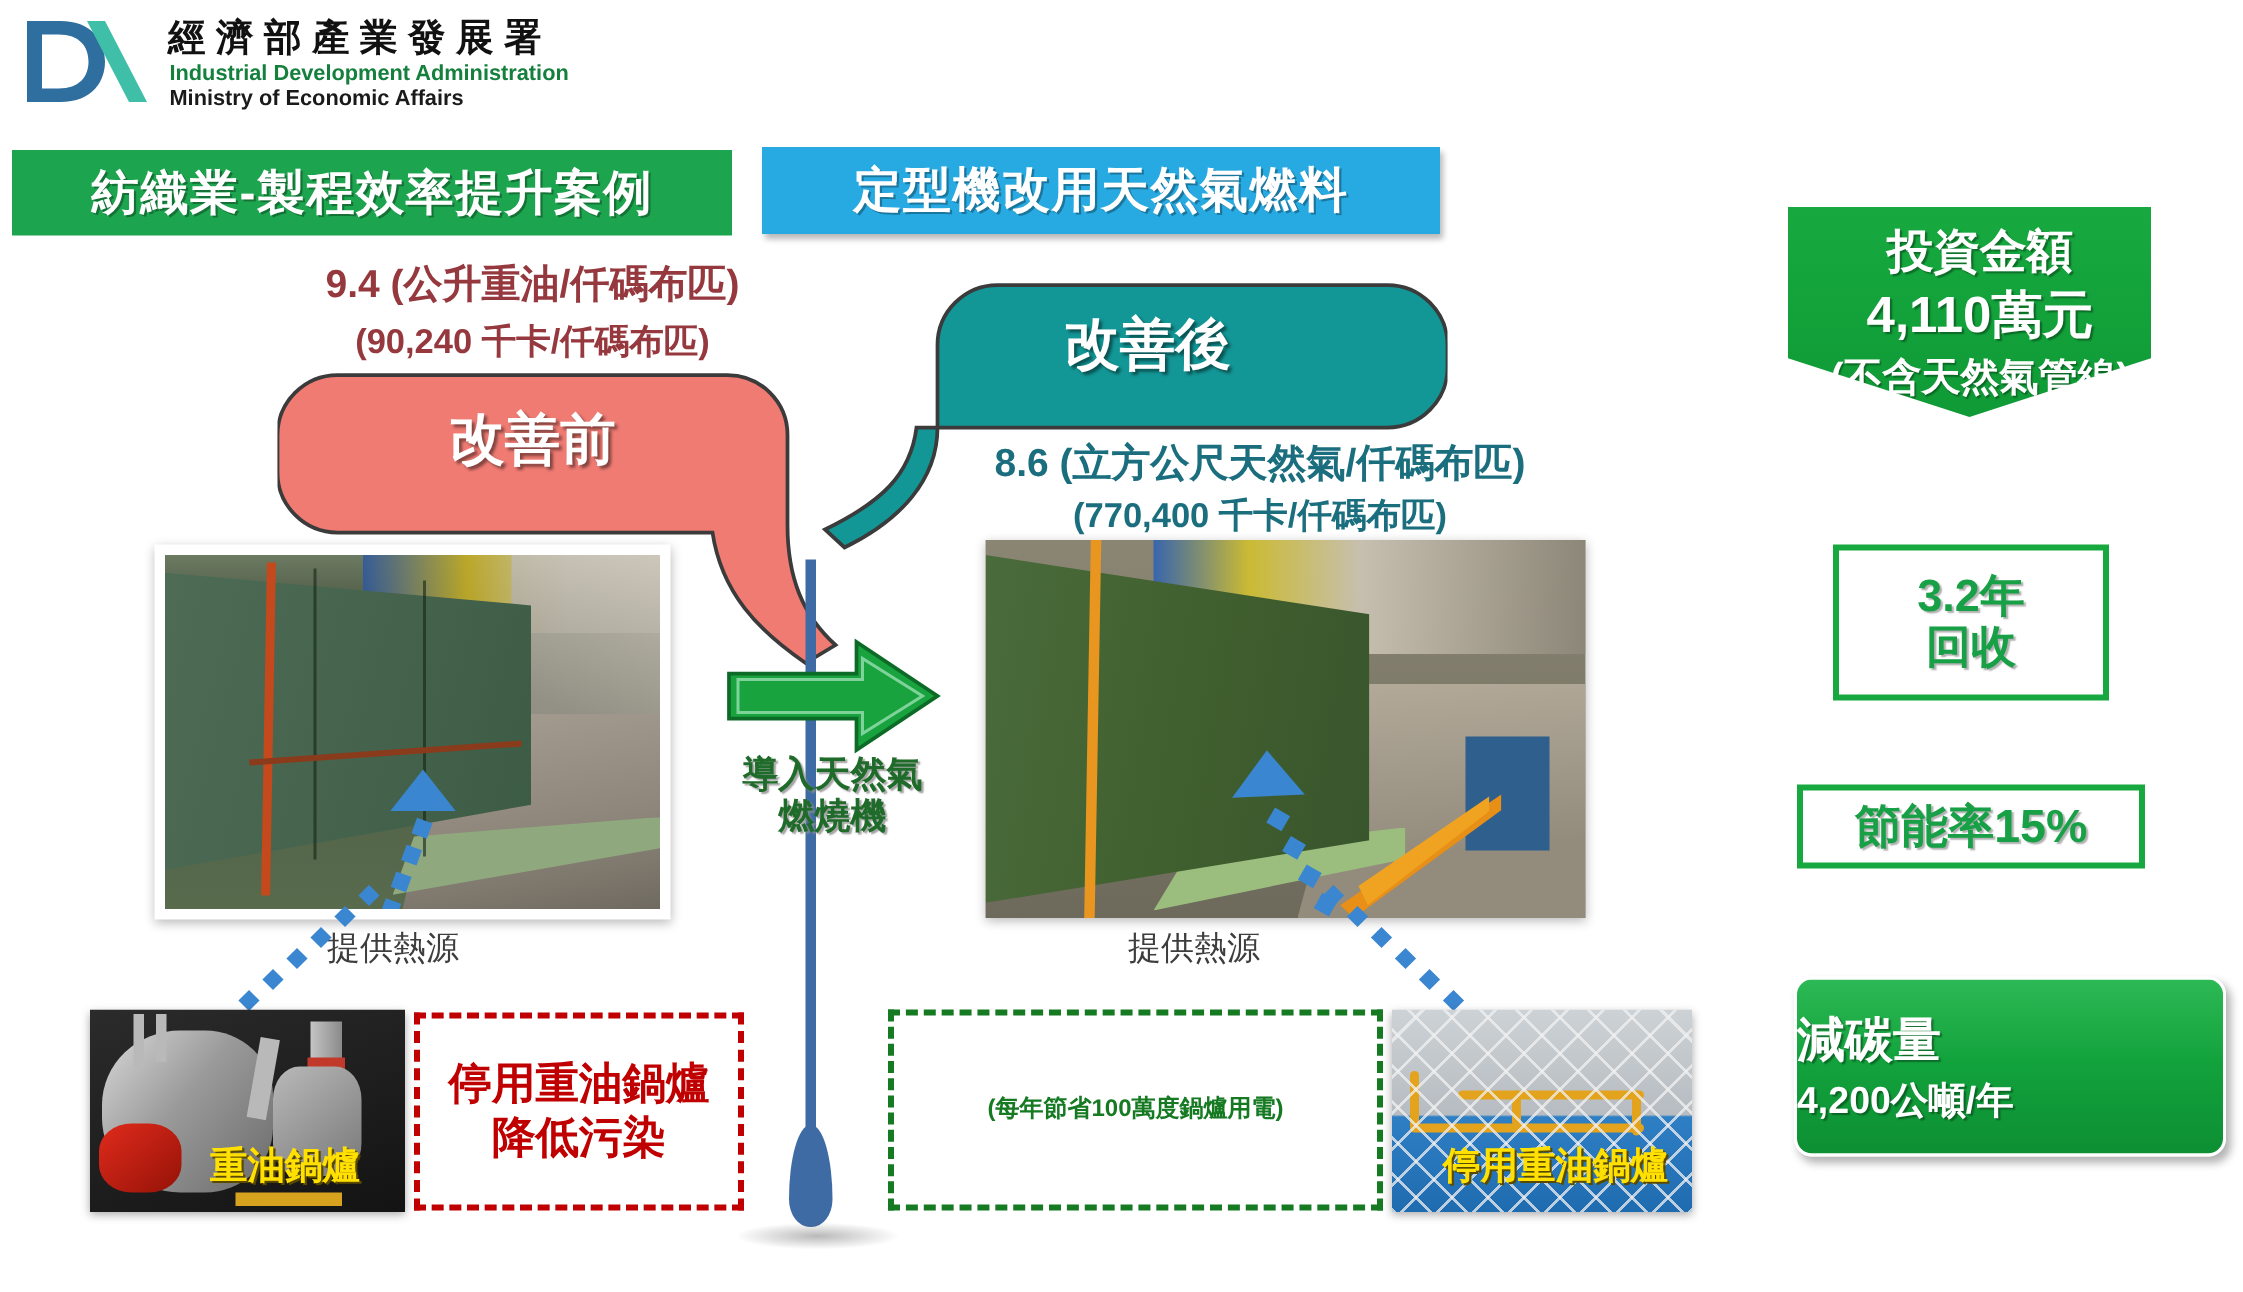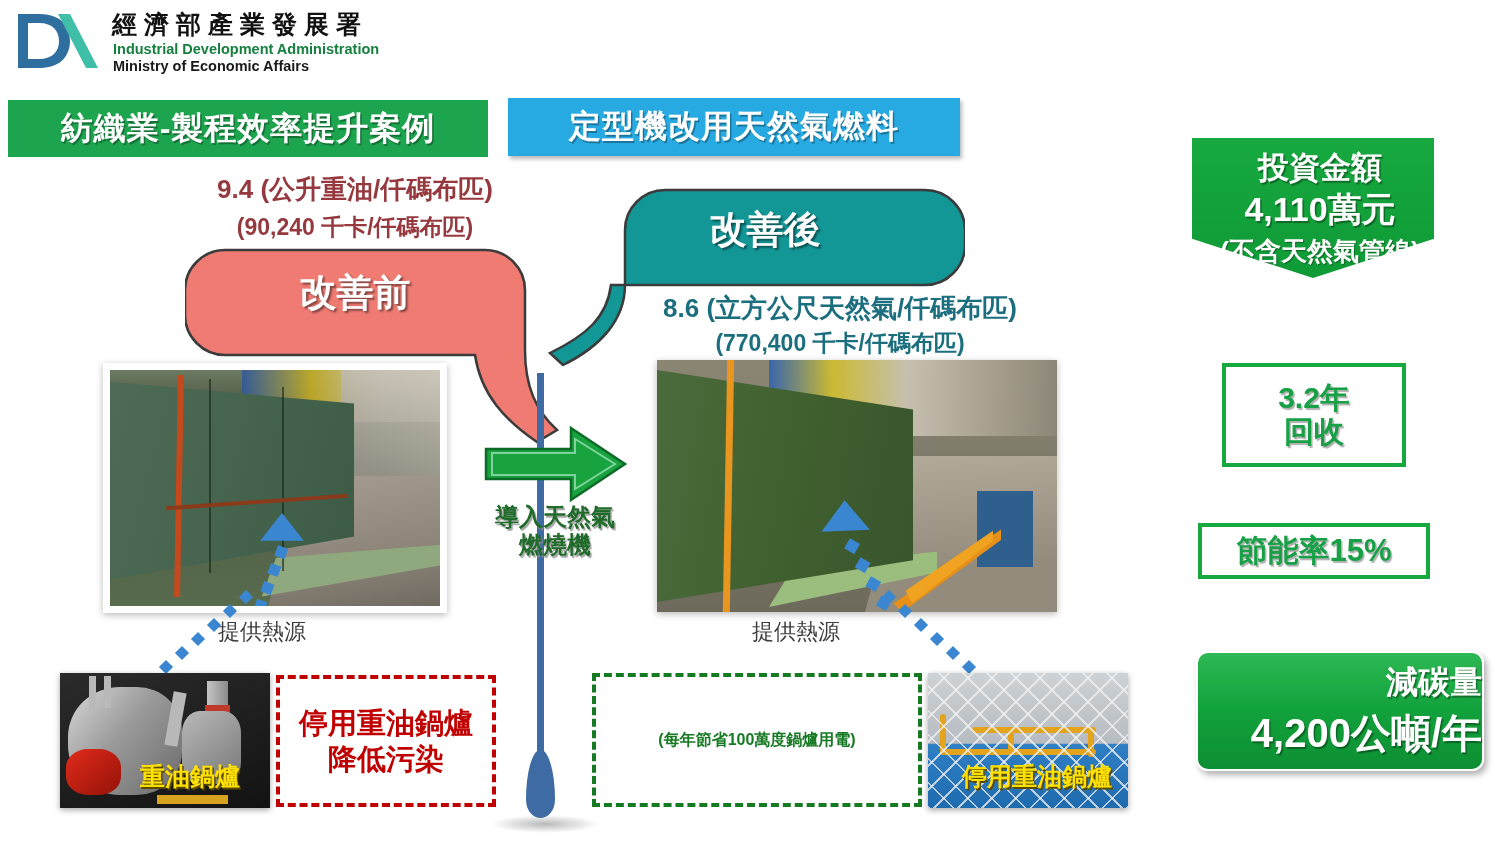--- a/index.html
+++ b/index.html
@@ -216,25 +216,25 @@
     border:4px solid #17a93f;box-sizing:border-box;background:#fff;
     display:flex;align-items:center;justify-content:center;
   }
   #metric-saving span{color:#17a046;font-size:31px;font-weight:700;white-space:nowrap;
     text-shadow:1.5px 1.5px 1px rgba(150,150,150,.75);}
 
   #metric-carbon{
     left:1196px;top:651px;width:288px;height:120px;border-radius:12px;
     background:linear-gradient(180deg,#2db955 0%,#12a23c 48%,#0d8f33 100%);
     border:2px solid #ffffff;box-sizing:border-box;
-    display:flex;flex-direction:column;align-items:flex-end;justify-content:center;
+    display:flex;flex-direction:column;align-items:flex-start;justify-content:center;
     box-shadow:3px 4px 6px rgba(0,0,0,.30);
   }
   #metric-carbon .c1{color:#fff;font-size:32px;font-weight:700;text-shadow:1.5px 1.5px 1px rgba(0,0,0,.35);white-space:nowrap;}
-  #metric-carbon .c2{color:#fff;font-size:40px;font-weight:700;text-shadow:1.5px 1.5px 1px rgba(0,0,0,.35);white-space:nowrap;margin-top:1px;}
+  #metric-carbon .c2{color:#fff;font-size:25px;font-weight:700;text-shadow:1.5px 1.5px 1px rgba(0,0,0,.35);white-space:nowrap;margin-top:1px;}
 </style>
 </head>
 <body>
 
 <svg class="abs" id="logo-mark" viewBox="0 0 92 66">
   <path d="M8 6 L8 60 L30 60 C52 60 60 46 60 33 C60 20 52 6 30 6 Z M18 15 L29 15 C43 15 49 23 49 33 C49 43 43 51 29 51 L18 51 Z" fill="#2f6f9f"></path>
   <path d="M48 6 L60 6 L88 60 L76 60 Z" fill="#3fbfa8"></path>
 </svg>
 <div class="abs" id="agency-cn">經濟部產業發展署</div>
 <div class="abs" id="agency-en1">Industrial Development Administration</div>

